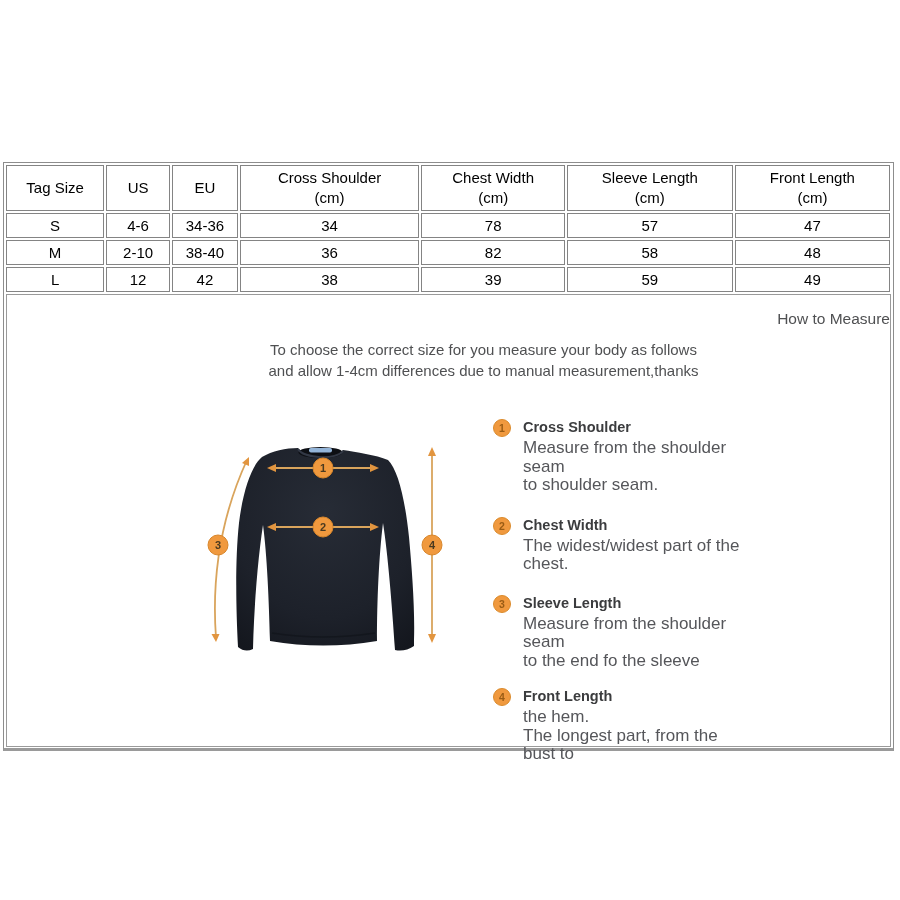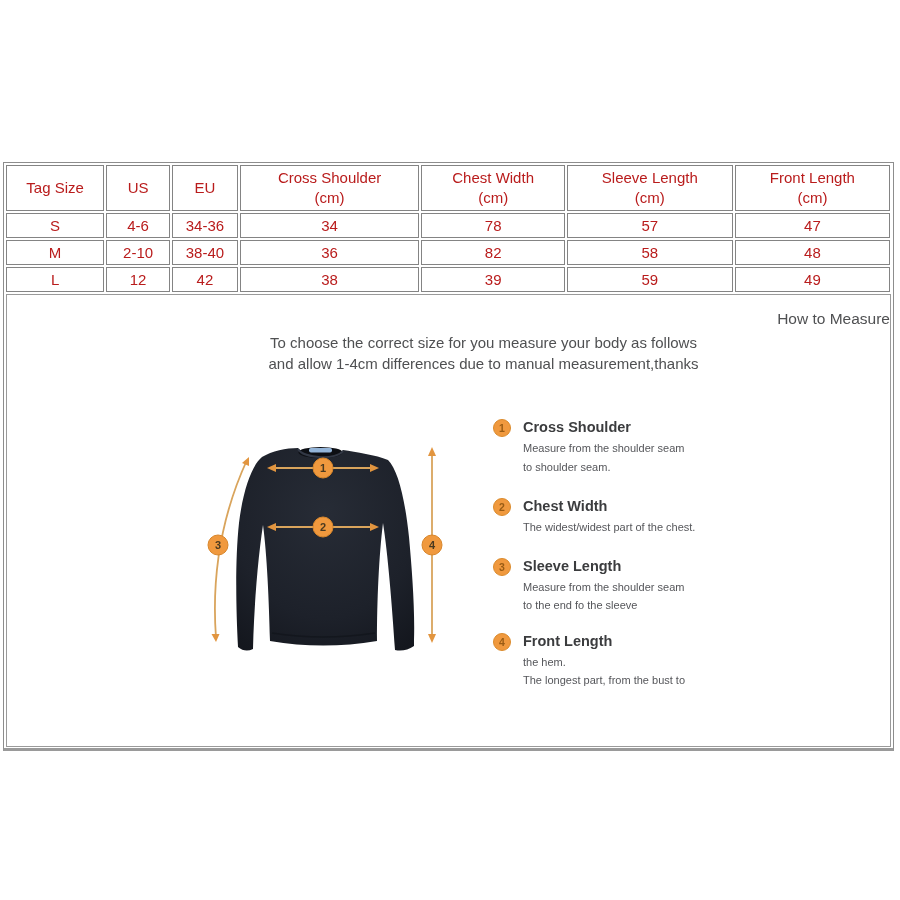--- a/index.html
+++ b/index.html
@@ -6,44 +6,44 @@
   body{width:900px;height:900px;position:relative;font-family:"Liberation Sans","DejaVu Sans",sans-serif;overflow:hidden;}
   .page{position:absolute;inset:0;background:#fff;}
 
   
   .outer-box{position:absolute;left:3px;top:162px;width:889px;height:585px;
     border:1px solid #8d8d8d;border-bottom:3px solid #9a9a9a;background:#fff;}
 
   
   .size-table{position:absolute;left:4px;top:163px;width:888px;
     border-collapse:separate;border-spacing:2px;table-layout:fixed;
-    font-size:15px;color:#b91c1c;}
+    font-size:15px;color:#000000;}
   .size-table th,.size-table td{border:1px solid #848484;background:#fff;
     text-align:center;vertical-align:middle;font-weight:normal;padding:0;overflow:hidden;}
   .size-table thead th{height:44px;line-height:20px;}
   .size-table tbody td{height:23px;}
 
   
   .measure-box{position:absolute;left:6px;top:294px;width:883px;height:451px;
     border:1px solid #9a9a9a;background:#fff;}
   .m-title{margin-top:15px;text-align:right;font-size:15.5px;color:#4f5052;}
-  .m-par{margin-top:5px;text-align:center;font-size:15px;line-height:20.5px;color:#4f5052;padding-left:70px;}
+  .m-par{margin-top:12px;text-align:center;font-size:15px;line-height:20.5px;color:#4f5052;padding-left:70px;}
 
   .diagram-svg{position:absolute;left:189px;top:140px;}
 
   
   .legend{position:absolute;left:486px;top:124px;width:250px;}
   .legend-item{display:flex;align-items:flex-start;}
   .li-gap1{margin-bottom:22px;} .li-gap2{margin-bottom:21px;} .li-gap3{margin-bottom:18px;}
   .lnum{flex:0 0 18px;width:18px;height:18px;box-sizing:border-box;border-radius:50%;
     background:#F0993E;border:1px solid #DB8B2C;color:#9a5c14;font-size:10.5px;font-weight:bold;
     display:flex;align-items:center;justify-content:center;margin-right:12px;margin-top:0px;}
   .ltext{flex:1;}
   .ltitle{font-size:14.5px;font-weight:bold;color:#3b3c3e;line-height:17px;margin-bottom:3px;}
-  .ldesc{font-size:11px;color:#55565a;line-height:18.5px;}
+  .ldesc{font-size:17px;color:#55565a;line-height:18.5px;}
 </style>
 </head>
 <body>
 
 <div class="page">
 
   <div class="outer-box"></div>
 
   <table class="size-table">
     <colgroup>

